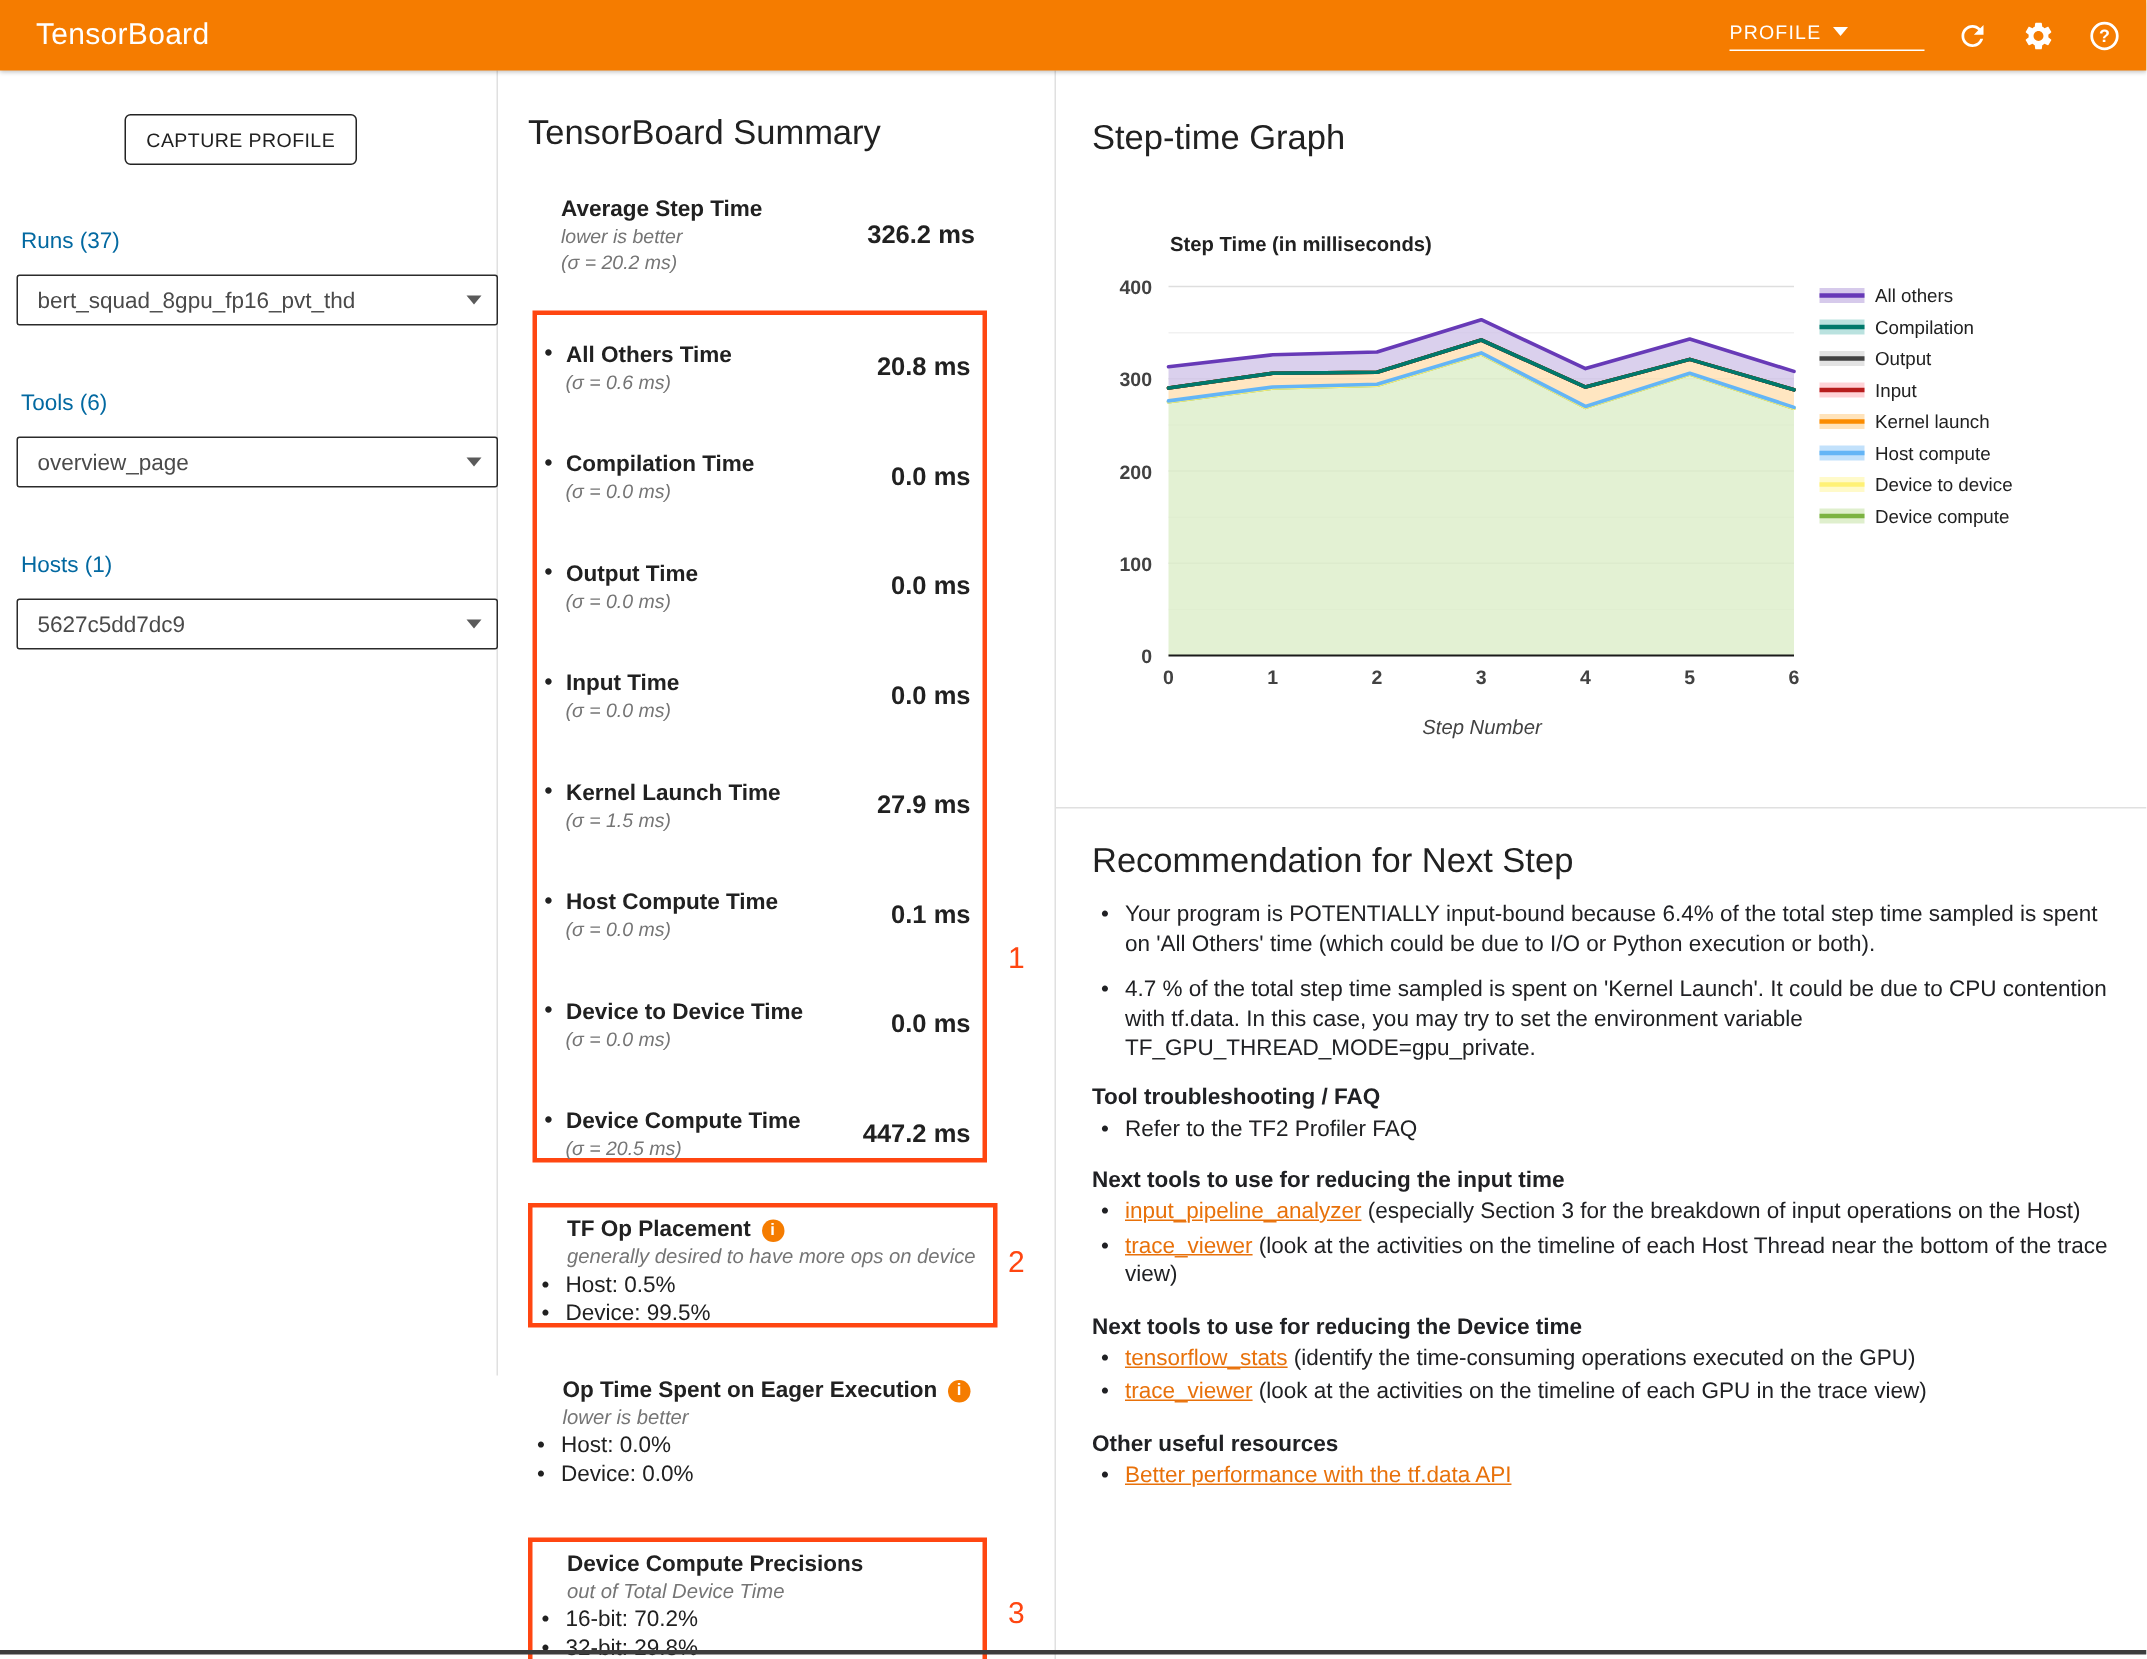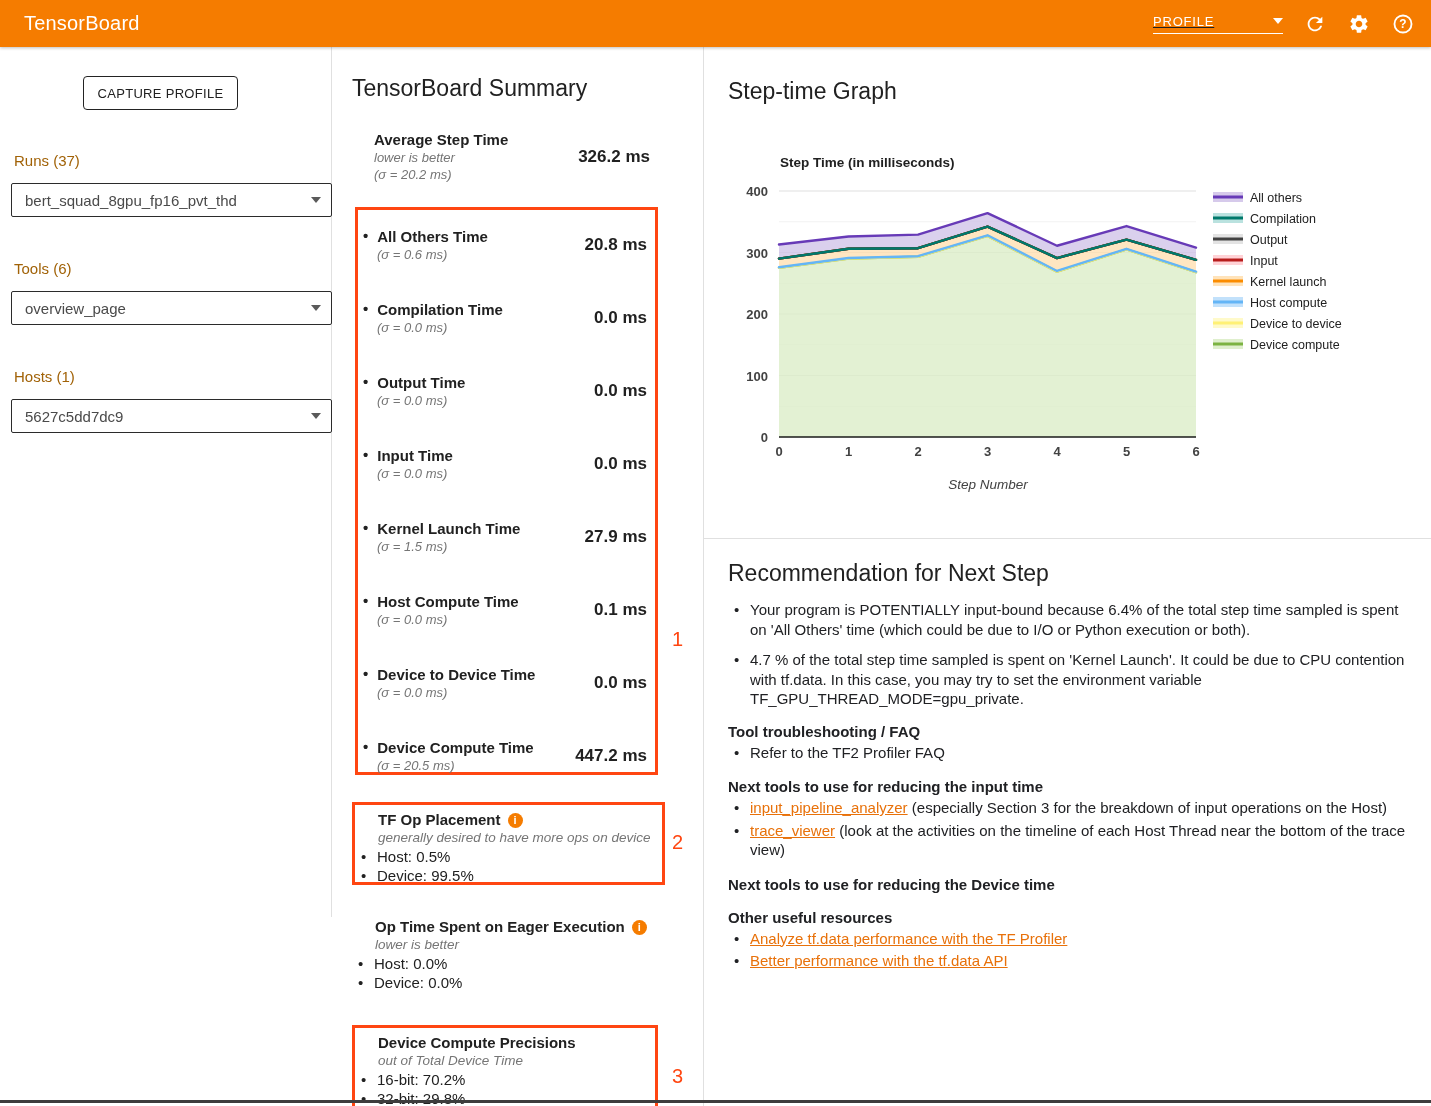--- a/index.html
+++ b/index.html
@@ -5,41 +5,41 @@
   html,body{margin:0;padding:0;background:#fff;}
   body{font-family:"Liberation Sans","DejaVu Sans",sans-serif;color:#212121;
        width:1431px;height:1106px;overflow:hidden;position:relative;}
   #page{position:absolute;left:0;top:0;width:1431px;height:1106px;background:#fff;}
 
   
   .appbar{position:absolute;left:0;top:0;width:1431px;height:47px;background:#f57c00;
           display:flex;align-items:center;box-shadow:0 1px 3px rgba(0,0,0,.25);z-index:5;}
   .appbar-title{color:#fff;font-size:20px;font-weight:500;margin-left:24px;letter-spacing:.2px;}
   .appbar-right{margin-left:auto;display:flex;align-items:center;gap:20px;margin-right:16px;}
-  .profile-dd{display:flex;align-items:center;justify-content:space-between;width:130px;
-              border-bottom:1.5px solid #fff;padding-bottom:4px;cursor:pointer;text-decoration:underline;}
+  .profile-dd{display:flex;align-items:center;justify-content:flex-start;width:130px;
+              border-bottom:1.5px solid #fff;padding-bottom:4px;cursor:pointer;}
   .profile-dd span{color:#fff;font-size:13px;font-weight:500;letter-spacing:.8px;}
   .caret-down{width:0;height:0;border-left:5px solid transparent;border-right:5px solid transparent;
               border-top:6px solid #fff;margin-left:8px;}
   .appbar-icon{width:24px;height:24px;display:flex;align-items:center;justify-content:center;cursor:pointer;}
 
   
   .sidebar{position:absolute;left:0;top:47px;width:331px;height:870px;background:#fff;
            border-right:1px solid #e0e0e0;}
   .middle{position:absolute;left:332px;top:47px;width:371px;height:1059px;background:#fff;
           border-right:1px solid #e0e0e0;}
   .rightcol{position:absolute;left:704px;top:47px;width:727px;height:1059px;background:#fff;}
 
   
   .capture-btn{position:absolute;left:83px;top:29px;width:155px;height:34px;background:#fff;
                border:1px solid #232323;border-radius:4px;font-size:13px;font-weight:500;
                letter-spacing:.3px;color:#212121;display:flex;align-items:center;justify-content:center;
                cursor:pointer;font-family:inherit;}
   .side-group{position:absolute;left:0;width:331px;}
-  .side-label{margin-left:14px;font-size:15px;font-weight:500;color:#a16207;}
+  .side-label{margin-left:14px;font-size:15px;font-weight:500;color:#0369a1;}
   .side-select{margin:14px 0 0 11px;width:296px;height:32px;border:1px solid #2b2b2b;border-radius:2px;
                display:flex;align-items:center;justify-content:space-between;padding:0 10px 0 13px;
                cursor:pointer;background:#fff;}
   .side-select span{font-size:15px;color:#4a4a4a;white-space:nowrap;overflow:hidden;}
   .caret-dark{width:0;height:0;border-left:5px solid transparent;border-right:5px solid transparent;
               border-top:6px solid #5a5a5a;}
 
   
   h1.sec{font-size:23px;font-weight:400;color:#212121;margin:0;}
   .middle h1.sec{position:absolute;left:20px;top:28px;}
@@ -388,23 +388,26 @@
           <h3 class="first">Tool troubleshooting / FAQ</h3>
           <ul class="sect">
             <li>Refer to the TF2 Profiler FAQ</li>
           </ul>
           <h3>Next tools to use for reducing the input time</h3>
           <ul class="sect">
             <li><a class="reclink">input_pipeline_analyzer</a> (especially Section 3 for the breakdown of input operations on the Host)</li>
             <li><a class="reclink">trace_viewer</a> (look at the activities on the timeline of each Host Thread near the bottom of the trace view)</li>
           </ul>
           <h3>Next tools to use for reducing the Device time</h3>
+          <ul class="sect">
+            <li><a class="reclink">tensorflow_stats</a> (identify the time-consuming operations executed on the GPU)</li>
+            <li><a class="reclink">trace_viewer</a> (look at the activities on the timeline of each GPU in the trace view)</li>
+          </ul>
           <h3>Other useful resources</h3>
           <ul class="sect">
-            <li><a class="reclink">Analyze tf.data performance with the TF Profiler</a></li>
             <li><a class="reclink">Better performance with the tf.data API</a></li>
           </ul>
         </div>
     </div>
   </div>
 
   <div class="bottom-line"></div>
 </div>
 
 </body></html>

